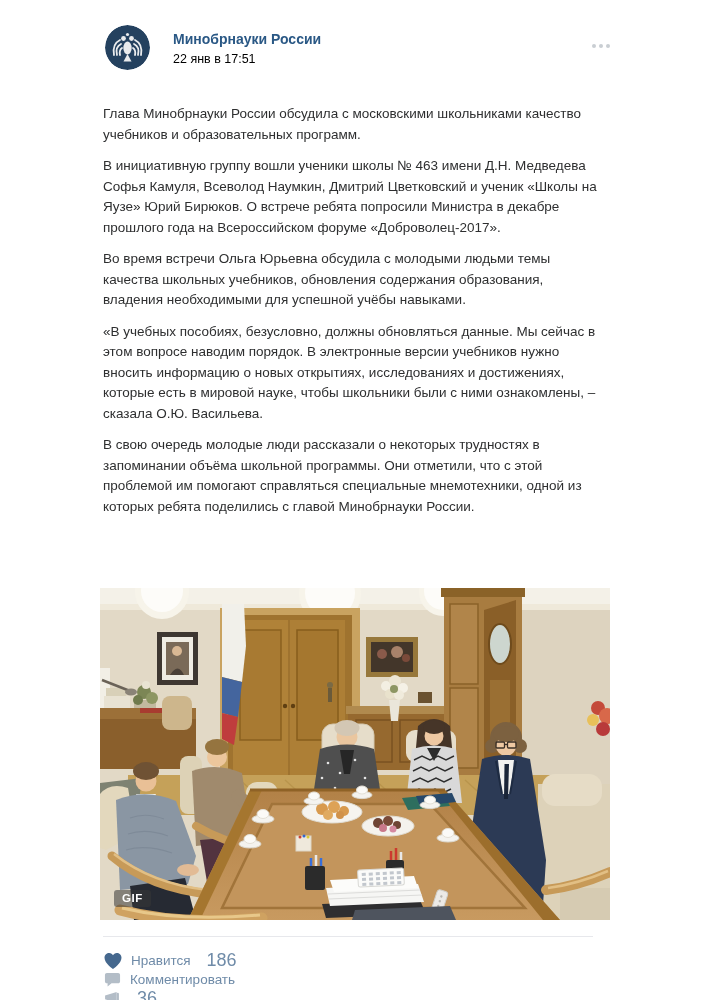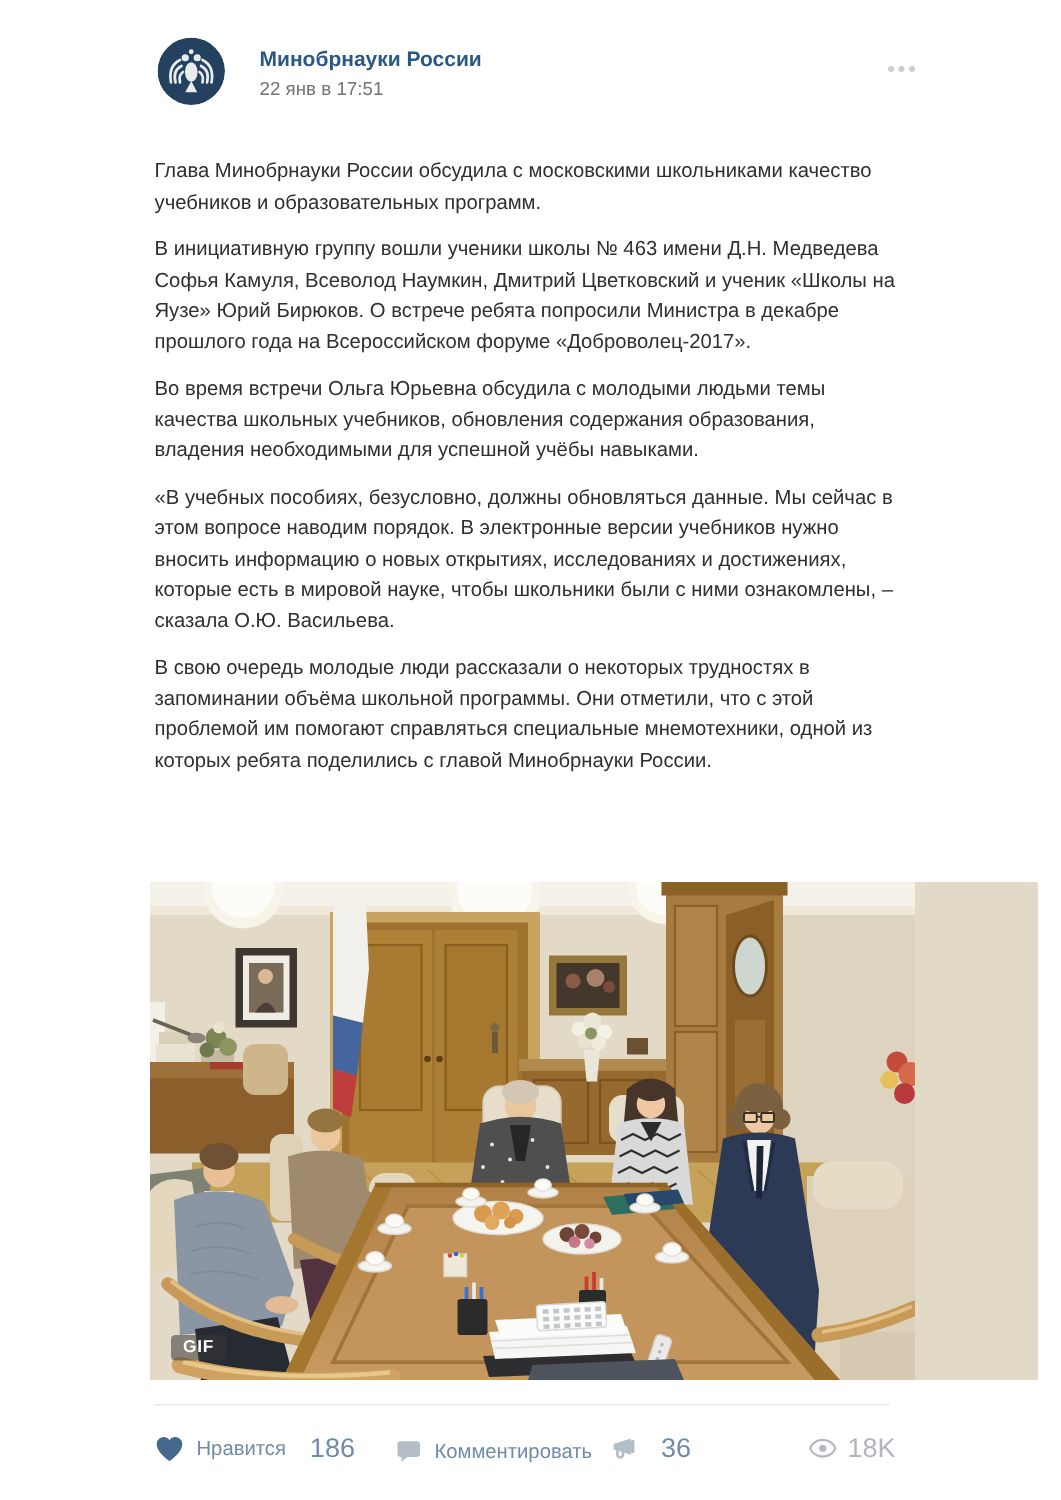--- a/index.html
+++ b/index.html
@@ -5,37 +5,37 @@
   * { margin:0; padding:0; box-sizing:border-box; }
   html,body { width:707px; height:1000px; background:#ffffff; }
   body { font-family:"Liberation Sans","DejaVu Sans",sans-serif; position:relative; overflow:hidden; }
 
   .post { position:absolute; inset:0; background:#fff; }
 
   
   .avatar { position:absolute; left:105px; top:25px; width:45px; height:45px; border-radius:50%; overflow:hidden; cursor:pointer; }
   .hdr-text { position:absolute; left:173px; top:31px; }
   .group-name { font-size:14px; font-weight:bold; color:#2a5885; cursor:pointer; }
-  .post-time { font-size:12.5px; color:#737373; margin-top:5px; }
+  .post-time { font-size:12.5px; color:#000000; margin-top:5px; }
   .menu-dots { position:absolute; left:588px; top:40px; display:flex; gap:3px; cursor:pointer; padding:4px; }
   .menu-dots i { width:4px; height:4px; border-radius:50%; background:#c9ced3; display:block; }
 
   
   .post-text { position:absolute; left:103px; top:104px; width:494px; font-size:13.5px; line-height:20.5px; color:#2e2f30; }
   .post-text p { margin:0 0 11px 0; }
 
   
-  .photo-wrap { position:absolute; left:100px; top:588px; width:592px; height:332px; cursor:pointer; background:#e2d9c6; }
+  .photo-wrap { position:absolute; left:100px; top:588px; width:510px; height:332px; cursor:pointer; background:#e2d9c6; }
   .photo-wrap svg { display:block; }
   .gif-badge { position:absolute; left:14px; bottom:13px; background:rgba(55,55,55,.55); color:#fff;
                font-size:11.5px; font-weight:bold; letter-spacing:.5px; padding:2px 8px 3px; border-radius:3px; }
 
   
   .divider { position:absolute; left:103px; top:936px; width:490px; height:1px; background:#e7e8ec; }
-  .actions { position:absolute; left:103px; top:950px; width:494px; height:26px; display:flex; align-items:flex-end; }
+  .actions { position:absolute; left:103px; top:950px; width:494px; height:26px; display:flex; align-items:flex-start;flex-direction:column; }
   .act { display:flex; align-items:center; cursor:pointer; }
   .act .lbl { font-size:13.5px; color:#6f8ba8; margin-left:8px; }
   .act .cnt { font-size:18px; color:#6f8ba8; margin-left:16px; }
   .act-like { margin-right:26px; }
   .act-comment { margin-right:12px; }
   .views { margin-left:auto; display:flex; align-items:center; cursor:default; }
   .views .cnt { font-size:18px; color:#b0b6bc; margin-left:7px; }
 </style>
 </head>
 <body>

